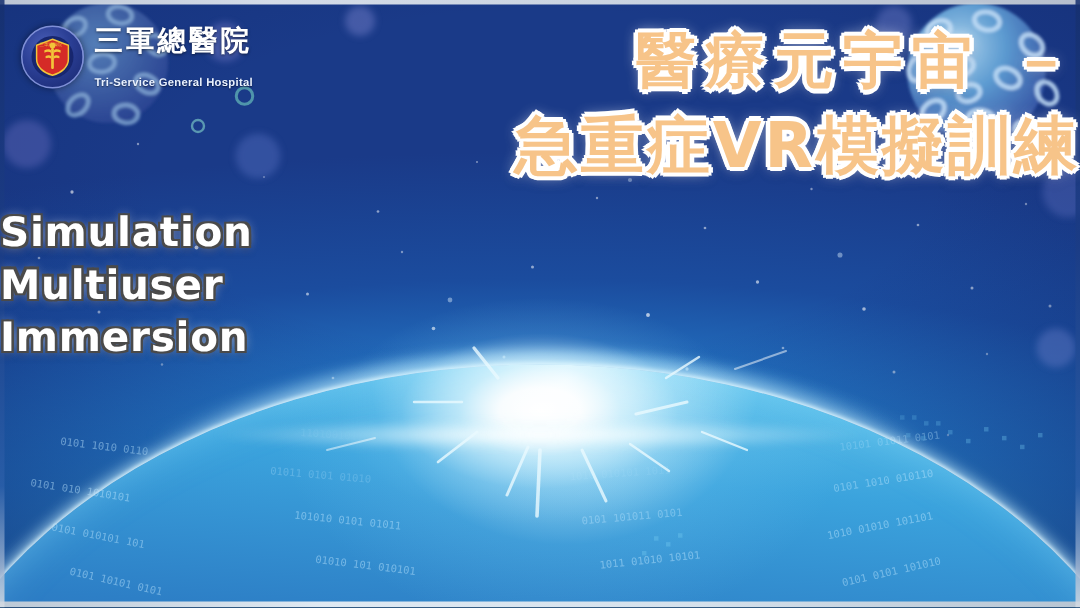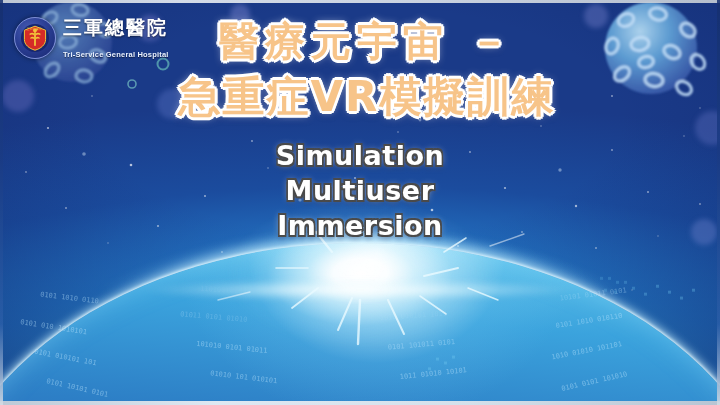--- a/index.html
+++ b/index.html
@@ -100,38 +100,38 @@
     white-space:nowrap;
   }
   .logo-en{
     font-size:7.5px;font-weight:bold;color:#eaf2ff;letter-spacing:.2px;
     margin-top:14px;text-shadow:0 1px 1px rgba(0,0,0,.5);
     white-space:nowrap;
   }
 
   
   .title-block{
-    position:absolute;left:14px;right:0;top:14px;text-align:center;
+    position:absolute;left:14px;right:0;top:14px;text-align:right;
   }
   .title-cn{
     font-family:"DejaVu Sans","Liberation Sans",sans-serif;
     font-weight:bold;
     font-size:40px;
     line-height:55px;
     color:#f7c489;
     letter-spacing:6px;
     text-shadow:
       -2px -2px 0 #ffffff, 2px -2px 0 #ffffff, -2px 2px 0 #ffffff, 2px 2px 0 #ffffff,
       -3px 0 0 #ffffff, 3px 0 0 #ffffff, 0 -3px 0 #ffffff, 0 3px 0 #ffffff,
       0 0 9px rgba(255,255,255,.85), 0 4px 7px rgba(20,40,110,.45);
     white-space:nowrap;
   }
   .title-cn.line2{letter-spacing:2px;font-size:42px;}
   .subtitle-block{
-    position:absolute;left:0;right:0;top:138px;text-align:center;
+    position:absolute;left:0;right:0;top:138px;
   }
   .sub-line{
     font-family:"DejaVu Sans","Liberation Sans",sans-serif;
     font-weight:bold;font-size:27px;line-height:35px;
     color:#ffffff;letter-spacing:.5px;
     text-shadow:
       -1.6px -1.6px 0 #4a4a4a, 1.6px -1.6px 0 #4a4a4a,
       -1.6px 1.6px 0 #4a4a4a, 1.6px 1.6px 0 #4a4a4a,
       0 0 7px rgba(255,255,255,.55), 0 3px 5px rgba(30,40,80,.5);
   }

